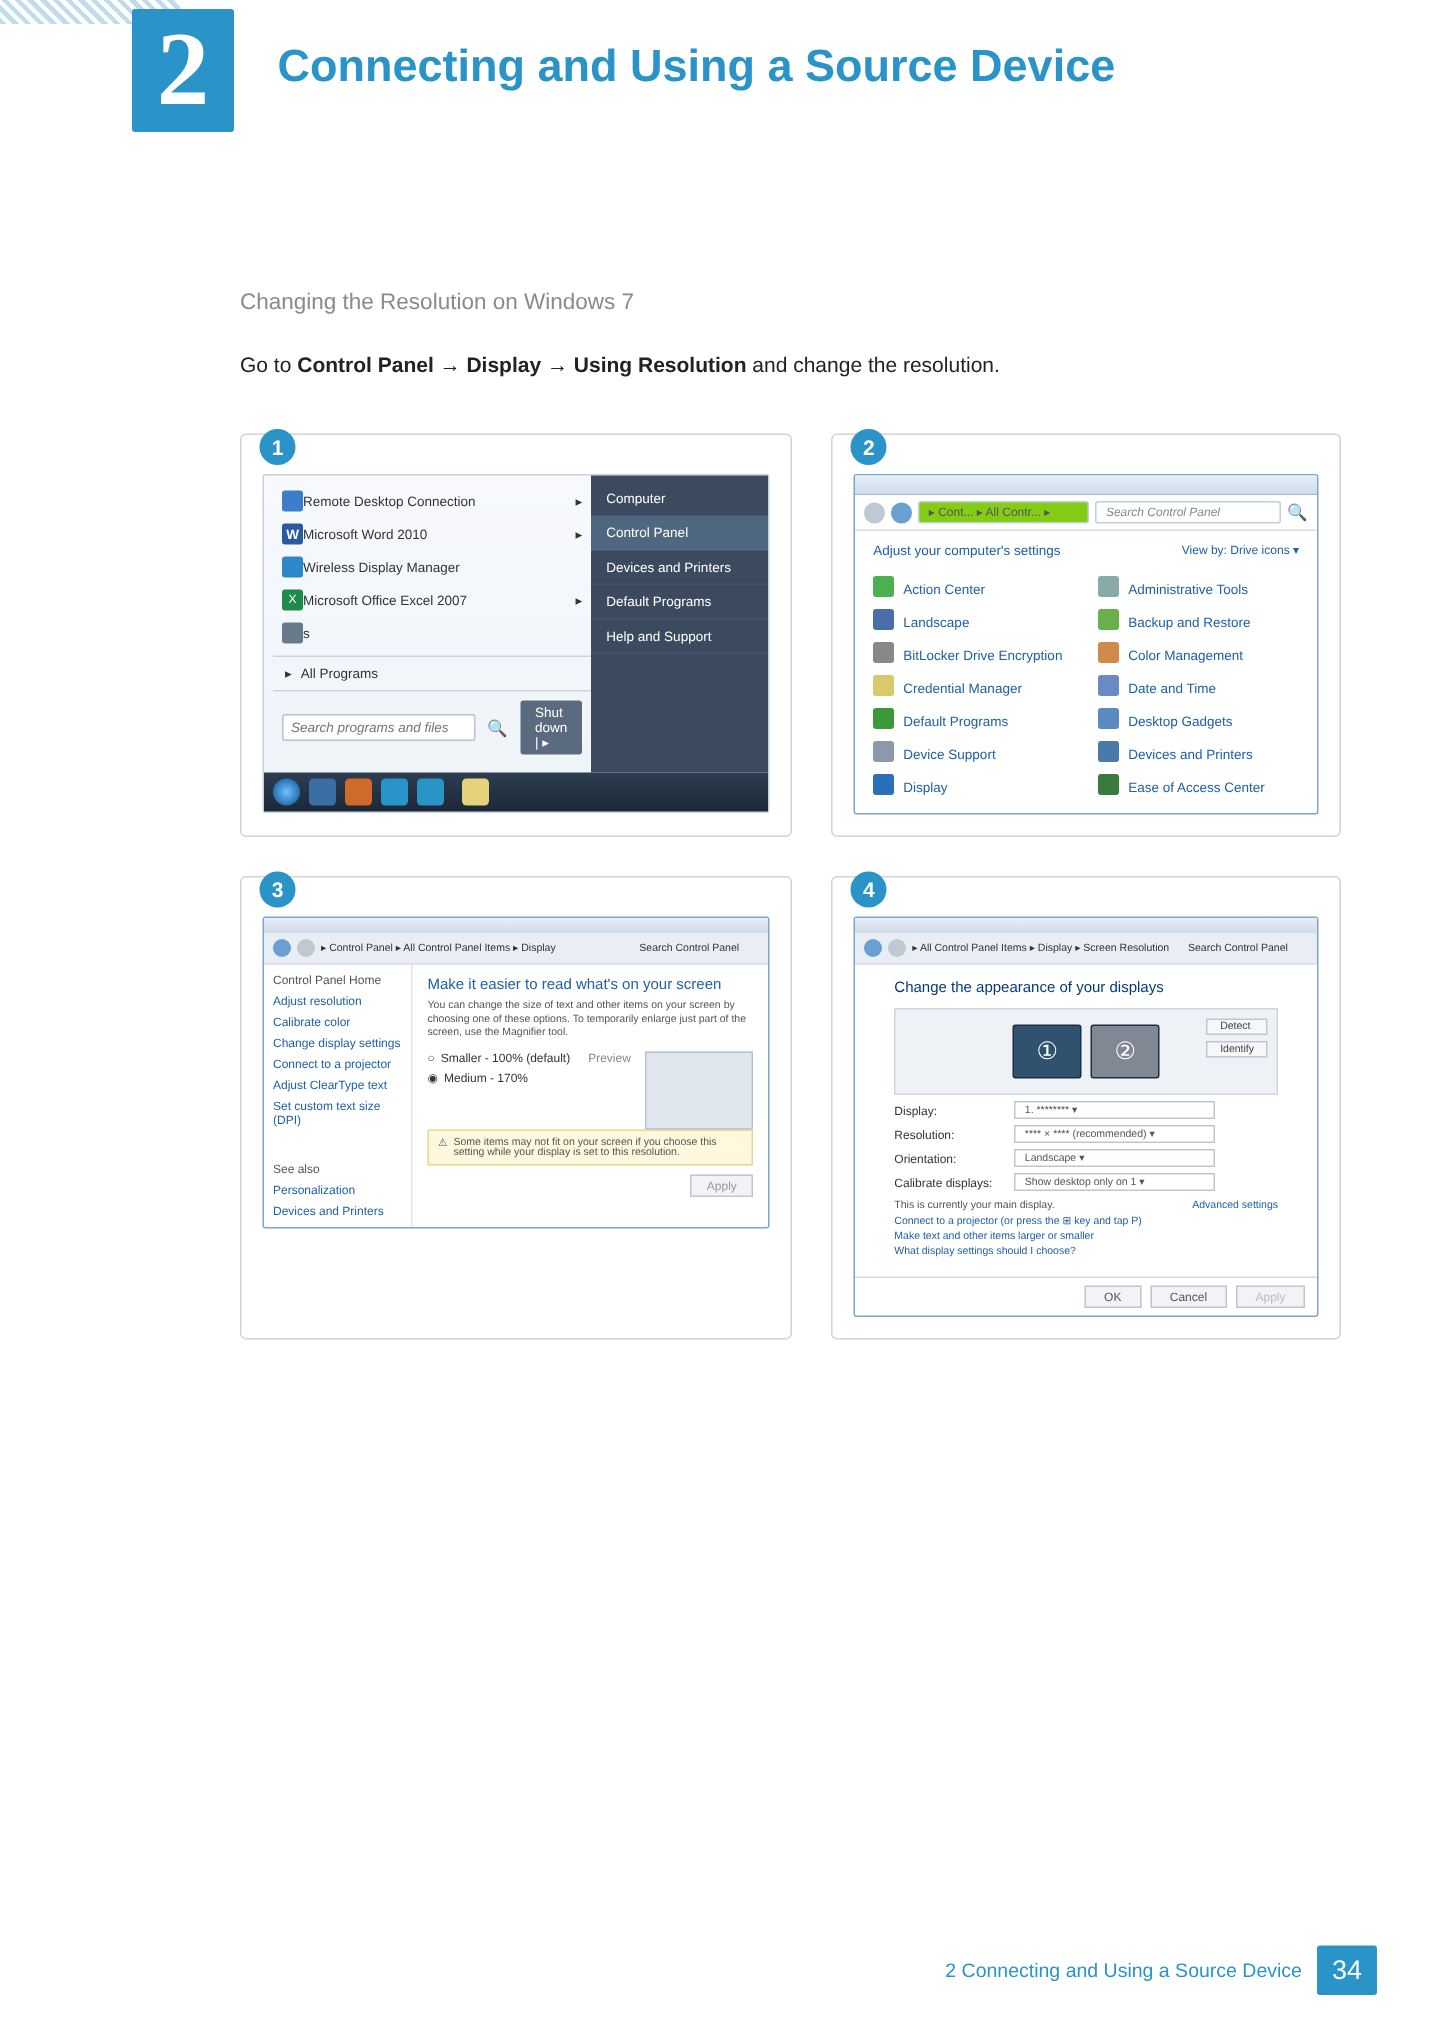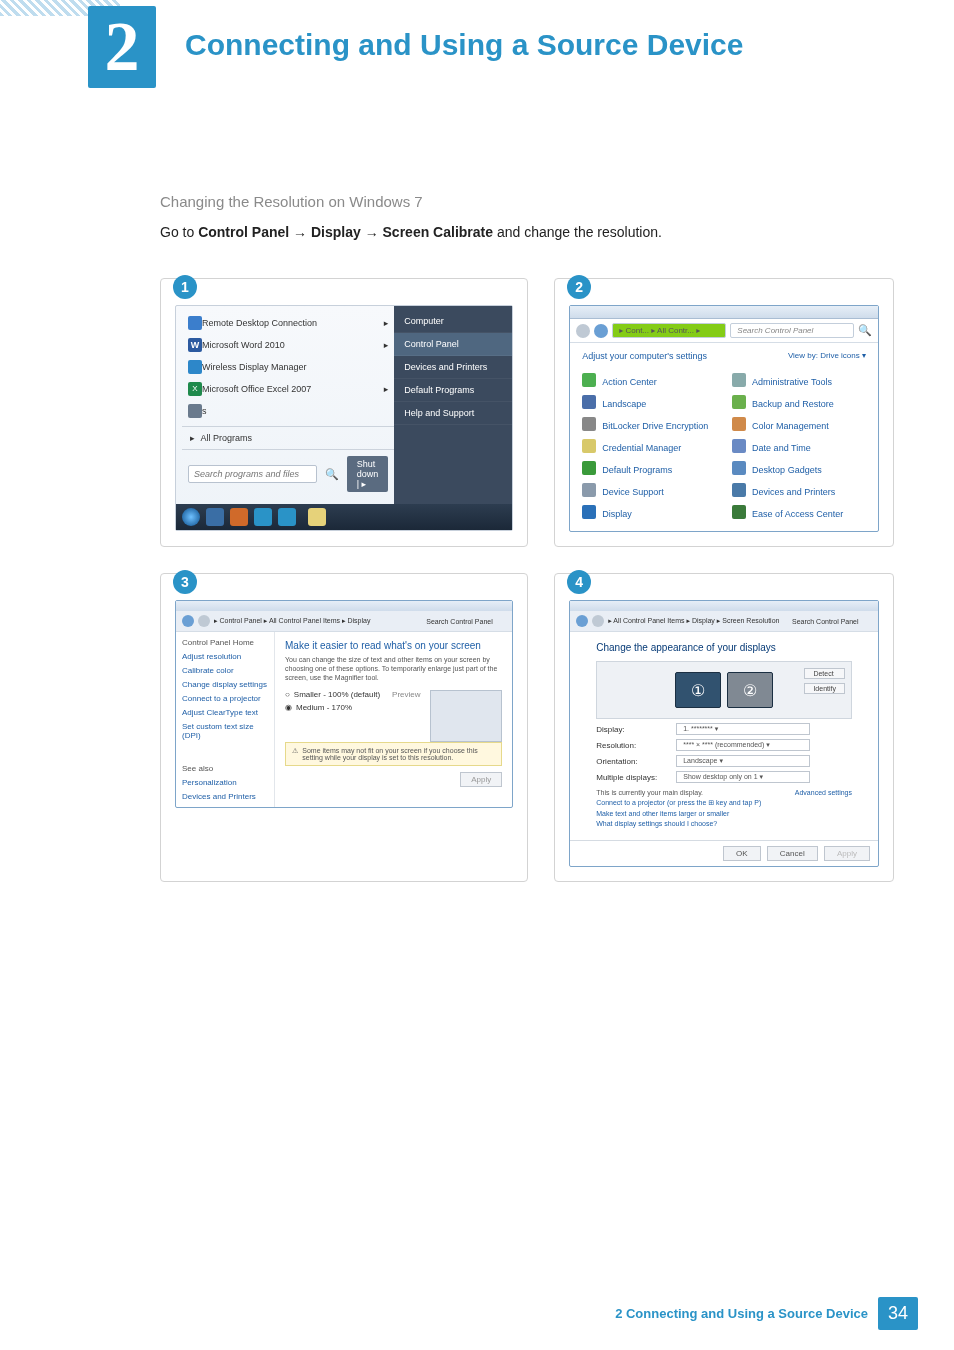--- a/index.html
+++ b/index.html
@@ -1,21 +1,21 @@
 <!DOCTYPE html>
 <html><head>
 <meta charset="utf-8">
 <style>
 html,body{margin:0;padding:0;font-family:Arial,Helvetica,sans-serif;background:#fff;color:#333}
 .page{width:954px;height:1350px;position:relative;box-sizing:border-box}
 .diag{position:absolute;top:0;left:0;width:120px;height:16px;background:repeating-linear-gradient(45deg,#5fa9d6 0 3px,transparent 3px 6px);opacity:.4}
 .chapnum{position:absolute;top:6px;left:88px;width:68px;height:82px;background:#2a93c7;color:#fff;font-size:70px;font-weight:700;text-align:center;line-height:82px;font-family:Georgia,serif;border-radius:2px}
 .chaptitle{position:absolute;top:28px;left:185px;font-size:30px;font-weight:700;color:#2a93c7}
 .body{position:absolute;top:193px;left:160px;right:60px}
-.subhead{color:#8a8a8a;font-size:15px;margin-bottom:14px}
+.subhead{color:#8a8a8a;font-size:15px;margin-bottom:25px}
 .instr{font-size:14px;color:#222;margin-bottom:38px}
 .instr b{font-weight:700}
 .grid{display:grid;grid-template-columns:1fr 1fr;gap:26px 26px}
 .shot{position:relative;border:1px solid #d3d3d3;border-radius:4px;padding:26px 14px 14px;box-sizing:border-box}
 .badge{position:absolute;top:-4px;left:12px;width:24px;height:24px;border-radius:50%;background:#2a93c7;color:#fff;font-size:14px;font-weight:700;text-align:center;line-height:24px}
 
 .start{background:linear-gradient(#f7f9fc,#eef3f8);border:1px solid #c7d0db;border-radius:2px;font-size:9px;color:#333}
 .start .col{display:flex}
 .start .left{flex:1;padding:6px 0 6px 6px}
 .start .right{width:118px;background:#3b4a5e;color:#fff;padding:4px 0}
@@ -66,35 +66,35 @@
 .res .row{display:flex;gap:10px;margin:4px 0;align-items:center}
 .res .row label{width:70px;color:#333}
 .res .row .sel{border:1px solid #bfc6cf;padding:1px 6px;font-size:7px;min-width:120px;background:#fff;color:#555}
 .res .lnk{color:#1f5fa7;margin:3px 0;font-size:7px}
 .res .adv{text-align:right;color:#1f5fa7;font-size:7px}
 .res .foot{border-top:1px solid #d5dbe2;padding:8px;text-align:right}
 .res .foot span{border:1px solid #bfc6cf;padding:2px 12px;font-size:8px;background:#f1f3f6;color:#555;margin-left:4px}
 .res .foot span.dis{color:#bbb}
 
 .pgfoot{position:absolute;bottom:20px;right:36px;display:flex;align-items:center;gap:10px}
-.pgfoot .t{color:#2a93c7;font-size:13px;font-weight:700}
+.pgfoot .t{color:#2a93c7;font-size:13px;font-weight:400}
 .pgfoot .n{background:#2a93c7;color:#fff;font-size:18px;font-weight:400;padding:6px 10px;border-radius:2px}
 </style>
 </head>
 <body>
 <div class="page">
 
 <div class="diag"></div>
 <div class="chapnum">2</div>
 <div class="chaptitle">Connecting and Using a Source Device</div>
 
 <div class="body">
   <div class="subhead">Changing the Resolution on Windows 7</div>
   <div class="instr">
-    <span>Go to </span><b>Control Panel</b><span> → </span><b>Display</b><span> → </span><b>Screen Calibrate</b><span> and change the resolution.</span>
+    <span>Go to </span><b>Control Panel</b><span> → </span><b>Display</b><span> → </span><b>Using Resolution</b><span> and change the resolution.</span>
   </div>
 
   <div class="grid">
 
     <div class="shot">
       <div class="badge">1</div>
       <div class="start">
         <div class="col">
           <div class="left">
             <div class="item">
@@ -303,21 +303,21 @@
               </div>
           <div class="row">
                 <label>Resolution:</label>
                 <span class="sel"><span>**** × **** (recommended)</span> ▾</span>
               </div>
           <div class="row">
                 <label>Orientation:</label>
                 <span class="sel"><span>Landscape</span> ▾</span>
               </div>
           <div class="row">
-                <label>Multiple displays:</label>
+                <label>Calibrate displays:</label>
                 <span class="sel"><span>Show desktop only on 1</span> ▾</span>
               </div>
           <div style="display:flex;justify-content:space-between;margin-top:6px">
             <span style="color:#555;font-size:7px">This is currently your main display.</span>
             <span class="adv">Advanced settings</span>
           </div>
           <div class="lnk">Connect to a projector (or press the ⊞ key and tap P)</div>
           <div class="lnk">Make text and other items larger or smaller</div>
           <div class="lnk">What display settings should I choose?</div>
         </div>

